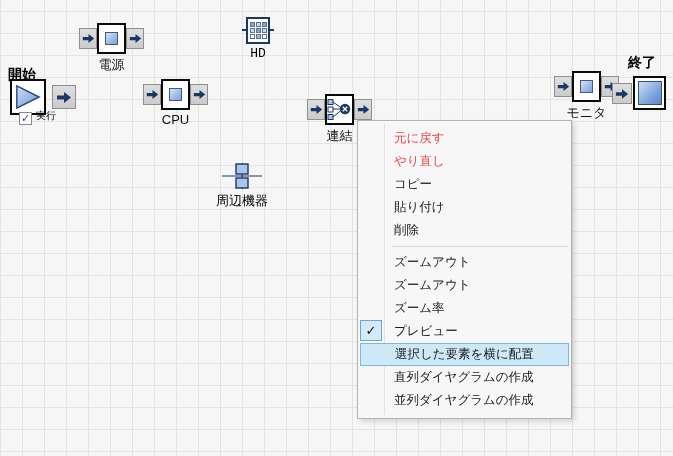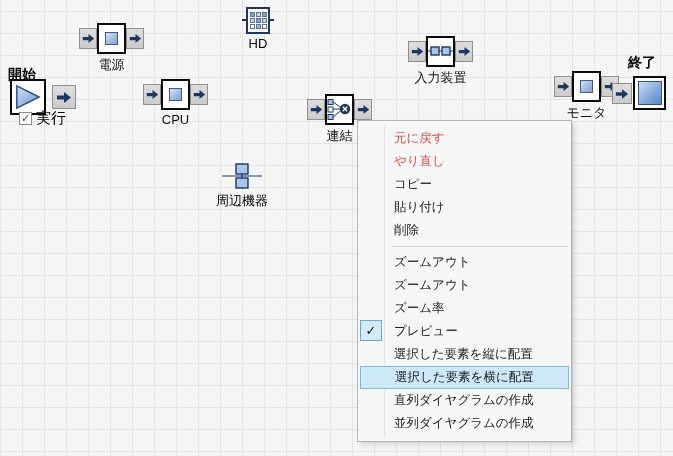--- a/index.html
+++ b/index.html
@@ -95,21 +95,21 @@
           </defs>
         <polygon points="3,3 27,15 3,27" fill="url(#pg)" stroke="#27477c" stroke-width="1.5"></polygon>
       </svg>
     </div>
     <div class="abtn abtn-big" style="left:44px;top:29px;">
       <svg width="16" height="13" viewBox="0 0 16 13">
           <path d="M1 4.5 h7 v-3.5 l7 5.5 -7 5.5 v-3.5 h-7 z" fill="#1a3866"></path>
         </svg>
     </div>
     <div class="chk" style="left:11px;top:56px;">✓</div>
-    <div style="position:absolute;left:28px;top:53px;font-size:15px;">実行</div>
+    <div style="position:absolute;left:28px;top:53px;font-size:10px;">実行</div>
   </div>
 
   <div class="grp" style="left:79px;top:23px;width:65px;height:48px;">
     <div class="abtn" style="left:0;top:5px;">
       <svg width="13" height="11" viewBox="0 0 16 13">
           <path d="M1 4.5 h7 v-3.5 l7 5.5 -7 5.5 v-3.5 h-7 z" fill="#1a3866"></path>
         </svg>
     </div>
     <div class="nbox" style="left:18px;top:0;">
         <div class="bluesq"></div>
@@ -132,59 +132,39 @@
         <div class="bluesq"></div>
       </div>
     <div class="abtn" style="left:47px;top:5px;">
       <svg width="13" height="11" viewBox="0 0 16 13">
           <path d="M1 4.5 h7 v-3.5 l7 5.5 -7 5.5 v-3.5 h-7 z" fill="#1a3866"></path>
         </svg>
     </div>
     <div class="nlabel">CPU</div>
   </div>
 
-  <div class="grp" style="left:242px;top:5px;width:32px;height:48px;">
+  <div class="grp" style="left:242px;top:15px;width:32px;height:48px;font-family:Liberation Mono, monospace;">
     <div class="tick" style="left:0;top:14px;"></div>
     <div class="hdbox" style="left:4px;top:2px;">
       <div class="hdgrid">
         <span style="background:#7fa3d4;"></span>
           <span style="background:#c7d7ee;"></span>
           <span style="background:#7fa3d4;"></span>
         <span style="background:#c7d7ee;"></span>
           <span style="background:#7fa3d4;"></span>
           <span style="background:#c7d7ee;"></span>
         <span style="background:#ffffff;"></span>
           <span style="background:#9db8dd;"></span>
           <span style="background:#ffffff;"></span>
       </div>
     </div>
     <div class="tick" style="left:28px;top:14px;"></div>
     <div style="position:absolute;left:0;top:31px;width:32px;text-align:center;font-size:13px;">HD</div>
   </div>
 
-  <div class="grp" style="left:408px;top:36px;width:65px;height:48px;">
-    <div class="abtn" style="left:0;top:5px;">
-      <svg width="13" height="11" viewBox="0 0 16 13">
-          <path d="M1 4.5 h7 v-3.5 l7 5.5 -7 5.5 v-3.5 h-7 z" fill="#1a3866"></path>
-        </svg>
-    </div>
-    <div class="nbox" style="left:18px;top:0;">
-      <svg width="25" height="27" viewBox="0 0 25 27">
-        <line x1="0" y1="13" x2="25" y2="13" stroke="#1a3866" stroke-width="1"></line>
-        <rect x="3" y="9" width="8" height="8" fill="#a9c6ea" stroke="#1a3866" stroke-width="1.4"></rect>
-        <rect x="14" y="9" width="8" height="8" fill="#a9c6ea" stroke="#1a3866" stroke-width="1.4"></rect>
-      </svg>
-    </div>
-    <div class="abtn" style="left:47px;top:5px;">
-      <svg width="13" height="11" viewBox="0 0 16 13">
-          <path d="M1 4.5 h7 v-3.5 l7 5.5 -7 5.5 v-3.5 h-7 z" fill="#1a3866"></path>
-        </svg>
-    </div>
-    <div class="nlabel">入力装置</div>
-  </div>
 
   <div class="grp" style="left:307px;top:94px;width:65px;height:48px;">
     <div class="abtn" style="left:0;top:5px;">
       <svg width="13" height="11" viewBox="0 0 16 13">
           <path d="M1 4.5 h7 v-3.5 l7 5.5 -7 5.5 v-3.5 h-7 z" fill="#1a3866"></path>
         </svg>
     </div>
     <div class="nbox" style="left:18px;top:0;">
       <svg width="25" height="27" viewBox="0 0 25 27">
         <line x1="6" y1="6" x2="16" y2="13" stroke="#1a3866" stroke-width="1"></line>
@@ -253,19 +233,18 @@
     <div class="mi">貼り付け</div>
     <div class="mi">削除</div>
     <div class="msep"></div>
     <div class="mi">ズームアウト</div>
     <div class="mi">ズームアウト</div>
     <div class="mi">ズーム率</div>
     <div class="mi">
       <div class="mcheck">✓</div>
       <span>プレビュー</span>
     </div>
-    <div class="mi">選択した要素を縦に配置</div>
     <div class="mi hl">選択した要素を横に配置</div>
     <div class="mi">直列ダイヤグラムの作成</div>
     <div class="mi">並列ダイヤグラムの作成</div>
   </div>
 
 </div>
 
 </body></html>

